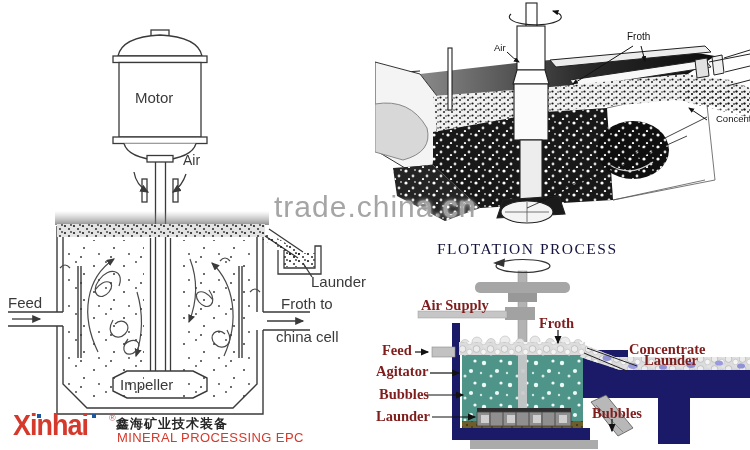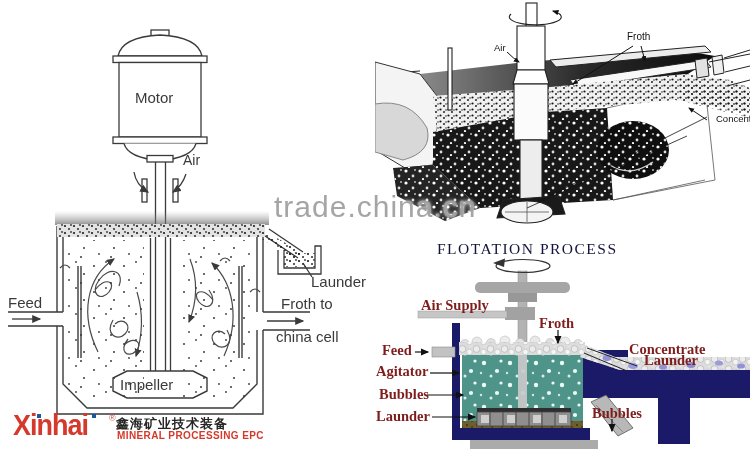--- a/index.html
+++ b/index.html
@@ -19,21 +19,21 @@
   
   .watermark{position:absolute;left:274px;top:190px;font-size:30px;letter-spacing:1px;
              color:rgba(145,145,145,0.82);text-shadow:0 0 5px #ffffff,0 0 2px #ffffff;
              font-family:"Liberation Sans",sans-serif;}
   
   .logo-brand{position:absolute;left:13px;top:410px;font-size:27px;font-weight:800;
               color:#d4392b;letter-spacing:-1px;transform:scaleY(1.08);}
   .logo-reg{position:absolute;left:109px;top:413px;font-size:9px;color:#c0564a;}
   .logo-cn{position:absolute;left:116px;top:415px;font-size:13px;font-weight:bold;
            color:#262626;letter-spacing:1px;}
-  .logo-en{position:absolute;left:117px;top:430px;font-size:10px;font-weight:bold;
+  .logo-en{position:absolute;left:117px;top:430px;font-size:13px;font-weight:normal;
            color:#d4392b;letter-spacing:0.4px;}
   .logo-dot{position:absolute;width:4px;height:4px;background:#1c56a0;}
 </style>
 </head>
 <body>
 
 <div class="canvas">
 
   <svg style="left:0;top:0" width="375" height="450" viewBox="0 0 375 450">
     <defs>

